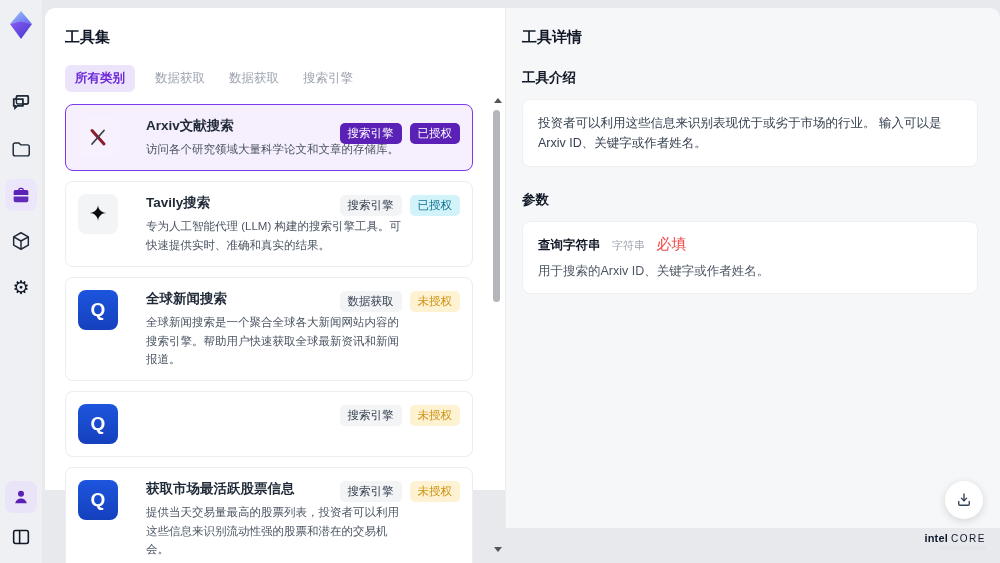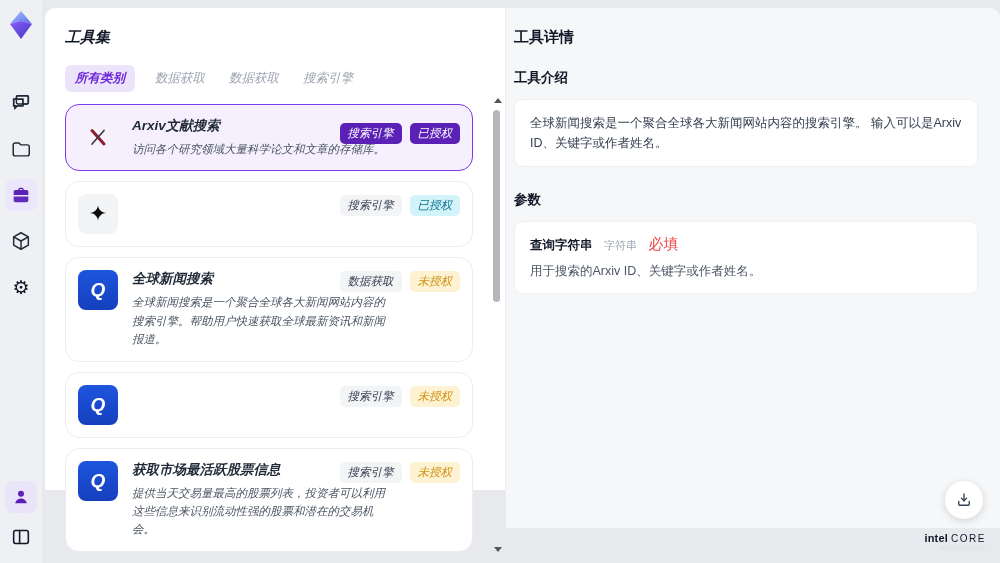--- a/index.html
+++ b/index.html
@@ -9,28 +9,28 @@
   
   .rail { position:absolute; left:0; top:0; width:42px; height:563px; background:#eef0f3; display:flex; flex-direction:column; align-items:center; z-index:5; }
   .rail .logo { margin-top:9px; width:28px; height:32px; display:flex; align-items:center; justify-content:center; }
   .rail-icons { margin-top:46px; display:flex; flex-direction:column; align-items:center; gap:14px; }
   .rail-btn { width:32px; height:32px; border-radius:8px; display:flex; align-items:center; justify-content:center; cursor:pointer; }
   .rail-btn.active { background:#ece6fb; }
   .rail-bottom { margin-top:auto; margin-bottom:10px; display:flex; flex-direction:column; align-items:center; gap:8px; }
   .glyph { font-family:"DejaVu Sans",sans-serif; font-size:19px; color:#111827; line-height:1; }
 
   
-  .main-card { position:absolute; left:45px; top:8px; width:460px; height:482px; background:#ffffff; border-radius:10px 0 0 0; padding:14px 20px 0 20px;font-style:italic; }
+  .main-card { position:absolute; left:45px; top:8px; width:460px; height:482px; background:#ffffff; border-radius:10px 0 0 0; padding:14px 20px 0 20px; }
   .page-title { font-size:15px; font-weight:bold; color:#111827; margin:6px 0 18px 0; }
   .tabs { display:flex; align-items:center; gap:16px; margin-bottom:12px; }
   .tab { font-size:12.5px; color:#9ca3af; padding:5px 4px; cursor:pointer; white-space:nowrap; }
   .tab.active { background:#ece4fb; color:#6d28d9; font-weight:bold; padding:5px 10px; border-radius:6px; }
 
   .tool-list { display:flex; flex-direction:column; gap:10px; height:462px; overflow:hidden; padding-right:12px; }
-  .tool-item { position:relative; display:flex; gap:14px; padding:12px 12px; background:#fff; border:1px solid #ebedf0; border-radius:14px; align-items:flex-start; cursor:pointer; }
+  .tool-item { position:relative; display:flex; gap:28px; padding:12px 12px; background:#fff; border:1px solid #ebedf0; border-radius:8px; align-items:flex-start; cursor:pointer; }
   .tool-item.selected { background:#f5effe; border:1.5px solid #7c3aed; }
   .tool-icon { width:40px; height:40px; border-radius:8px; flex-shrink:0; display:flex; align-items:center; justify-content:center; }
   .ti-arxiv { background:#f7f1fd; }
   .ti-gray  { background:#f3f4f6; }
   .ti-blue  { background:linear-gradient(180deg,#1d55dd,#1540bd); }
   .ti-blue .qmark { color:#fff; font-weight:bold; font-size:19px; font-family:"Liberation Sans",sans-serif; }
   .tavily-star { font-family:"DejaVu Sans",sans-serif; font-size:22px; color:#0b0b0b; line-height:1; }
   .tool-text { width:262px; min-width:0; }
   .tool-title { font-size:13.5px; font-weight:bold; color:#1f2937; margin-bottom:5px; }
   .tool-desc { font-size:11.5px; color:#4b5563; line-height:1.6; }
@@ -42,21 +42,21 @@
   .b-yellow { background:#fdf2d2; color:#d19112; }
 
   
   .vscroll { position:absolute; right:3px; top:82px; width:10px; height:468px; }
   .vs-arrow { position:absolute; left:2px; width:0; height:0; border-left:4px solid transparent; border-right:4px solid transparent; }
   .vs-up { top:8px; border-bottom:5px solid #555; }
   .vs-down { bottom:6px; border-top:5px solid #555; }
   .vs-thumb { position:absolute; left:1px; top:20px; width:7px; height:192px; background:#b4b6bb; border-radius:4px; }
 
   
-  .detail { position:absolute; left:505px; top:8px; width:495px; height:520px; background:#f6f7f8; border-radius:0 10px 0 0; padding:14px 22px 0 8px; border-left:1px solid #ececef; }
+  .detail { position:absolute; left:505px; top:8px; width:495px; height:520px; background:#f6f7f8; border-radius:0 10px 0 0; padding:14px 22px 0 16px; border-left:1px solid #ececef; }
   .detail-title { font-size:15px; font-weight:bold; color:#111827; margin:6px 0 22px 0; }
   .section-h { font-size:13.5px; font-weight:bold; color:#111827; margin-bottom:12px; }
   .white-box { background:#ffffff; border:1px solid #f0f0f3; border-radius:8px; padding:13px 15px; margin-bottom:24px; }
   .intro-text { font-size:12.5px; color:#374151; line-height:1.6; }
   .param-name { font-size:12.5px; font-weight:bold; color:#111827;text-align:right; }
   .param-type { font-size:11px; color:#9ca3af; margin-left:7px; }
   .param-req { font-size:15px; color:#ef4444; margin-left:7px; }
   .param-desc { font-size:12.5px; color:#4b5563; margin-top:9px; }
 
   
@@ -160,20 +160,24 @@
       <div class="badges" style="top:18px;">
         <span class="badge b-purple">搜索引擎</span>
         <span class="badge b-purple">已授权</span>
       </div>
     </div>
 
     <div class="tool-item">
       <div class="tool-icon ti-gray">
         <span class="tavily-star">✦</span>
       </div>
+      <div class="tool-text">
+        <div class="tool-title">Tavily搜索</div>
+        <div class="tool-desc">专为人工智能代理 (LLM) 构建的搜索引擎工具。可快速提供实时、准确和真实的结果。</div>
+      </div>
       <div class="badges">
         <span class="badge b-plain">搜索引擎</span>
         <span class="badge b-cyan">已授权</span>
       </div>
     </div>
 
     <div class="tool-item">
       <div class="tool-icon ti-blue">
           <span class="qmark">Q</span>
         </div>
@@ -218,21 +222,21 @@
     <div class="vs-thumb"></div>
     <div class="vs-arrow vs-down"></div>
   </div>
 </div>
 
 <div class="detail">
   <div class="detail-title">工具详情</div>
 
   <div class="section-h">工具介绍</div>
   <div class="white-box">
-    <div class="intro-text">全球新闻搜索是一个聚合全球各大新闻网站内容的搜索引擎。 输入可以是Arxiv ID、关键字或作者姓名。</div>
+    <div class="intro-text">投资者可以利用这些信息来识别表现优于或劣于市场的行业。 输入可以是Arxiv ID、关键字或作者姓名。</div>
   </div>
 
   <div class="section-h">参数</div>
   <div class="white-box">
     <div>
       <span class="param-name">查询字符串</span>
       <span class="param-type">字符串</span>
       <span class="param-req">必填</span>
     </div>
     <div class="param-desc">用于搜索的Arxiv ID、关键字或作者姓名。</div>

